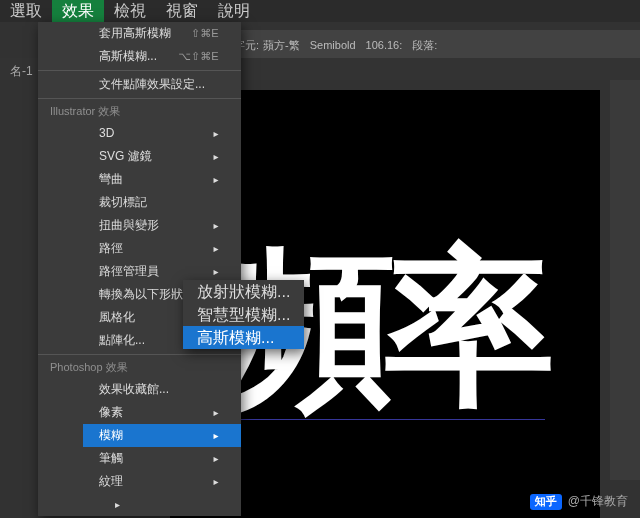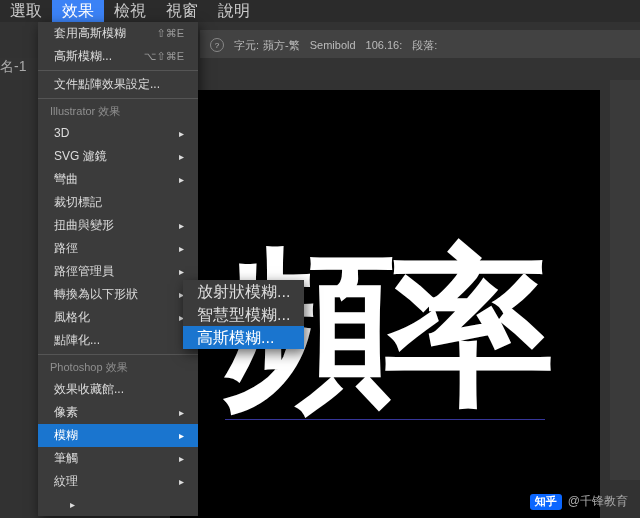--- a/index.html
+++ b/index.html
@@ -1,31 +1,31 @@
 <!DOCTYPE html>
 <html><head>
 <meta charset="utf-8">
 <style>
   * { margin: 0; padding: 0; box-sizing: border-box; font-family: "PingFang SC", "Microsoft YaHei", sans-serif; }
   body { width: 640px; height: 518px; background: #323232; overflow: hidden; position: relative; }
   .menubar { display: flex; background: #2b2b2b; height: 22px; color: #ccc; font-size: 16px; align-items: center; }
   .menubar .item { padding: 0 10px; line-height: 22px; cursor: pointer; }
-  .menubar .item.active { background: #3b82f6; color: #fff; }
+  .menubar .item.active { background: #15803d; color: #fff; }
   .titlebar { position: absolute; top: 22px; left: 0; right: 0; height: 30px; display: flex; align-items: center; justify-content: space-between; background: #323232; color: #bbb; font-size: 11px; padding: 0 10px; }
   .titlebar .center { position: absolute; left: 50%; transform: translateX(-50%); }
   .toolbar { position: absolute; top: 30px; left: 200px; right: 0; height: 30px; display: flex; align-items: center; color: #bbb; font-size: 11px; padding: 0 10px; gap: 10px; background: #424242; }
   .toolbar .field { display: flex; gap: 4px; }
   .toolbar .icon-circle { width: 14px; height: 14px; border: 1px solid #888; border-radius: 50%; display: inline-flex; align-items: center; justify-content: center; font-size: 8px; }
-  .tabbar { position: absolute; top: 58px; left: 0; right: 0; height: 22px; background: #333; display: flex; align-items: flex-start; color: #aaa; font-size: 14px; }
+  .tabbar { position: absolute; top: 58px; left: 0; right: 0; height: 22px; background: #333; display: flex; align-items: flex-end; color: #aaa; font-size: 12px; padding-left: 10px; }
   .tabbar .tab { margin-right: 10px; }
   .canvas { position: absolute; top: 90px; left: 170px; width: 430px; height: 478px; background: #000; display: flex; align-items: center; justify-content: center; }
   .canvas-text { color: #fff; font-size: 170px; font-weight: 700; letter-spacing: -10px; position: relative; }
   .canvas-text::after { content: ""; position: absolute; left: 0; right: 0; bottom: 24px; height: 1px; background: #5a5aff; opacity: 0.6; }
   .dropdown { position: absolute; top: 22px; left: 38px; background: #3b3b3b; color: #ddd; font-size: 12px; box-shadow: 2px 4px 12px rgba(0,0,0,0.6); z-index: 100; min-width: 160px; }
-  .dropdown .row { display: flex; justify-content: space-between; padding: 3px 14px 3px 16px; line-height: 17px; white-space: nowrap; cursor: pointer; }
+  .dropdown .row { display: flex; justify-content: space-between; padding: 3px 22px 3px 16px; line-height: 17px; white-space: nowrap; cursor: pointer; margin-left: 45px; }
   .dropdown .row.has-sub::after { content: "▸"; font-size: 10px; margin-left: 16px; }
   .dropdown .row.active { background: #1a75cf; color: #fff; }
   .dropdown .section { color: #8f8f8f; padding: 3px 12px; font-size: 11px; }
   .dropdown .sep { height: 1px; background: #555; margin: 2px 0; }
   .submenu { position: absolute; top: 280px; left: 183px; background: #3b3b3b; color: #ddd; font-size: 16px; box-shadow: 2px 4px 12px rgba(0,0,0,0.6); z-index: 110; min-width: 110px; }
   .submenu .row { padding: 3px 14px; line-height: 17px; white-space: nowrap; cursor: pointer; }
   .submenu .row.active { background: #1a75cf; color: #fff; }
   .shortcut { color: #999; font-size: 11px; margin-left: 20px; }
   .watermark { position: absolute; bottom: 8px; right: 12px; color: #aaa; font-size: 12px; display: flex; align-items: center; gap: 6px; }
   .watermark .zh-icon { background: #0a66ff; color: #fff; font-weight: bold; font-size: 11px; width: 32px; height: 16px; border-radius: 3px; display: inline-flex; align-items: center; justify-content: center; text-align: right; }

